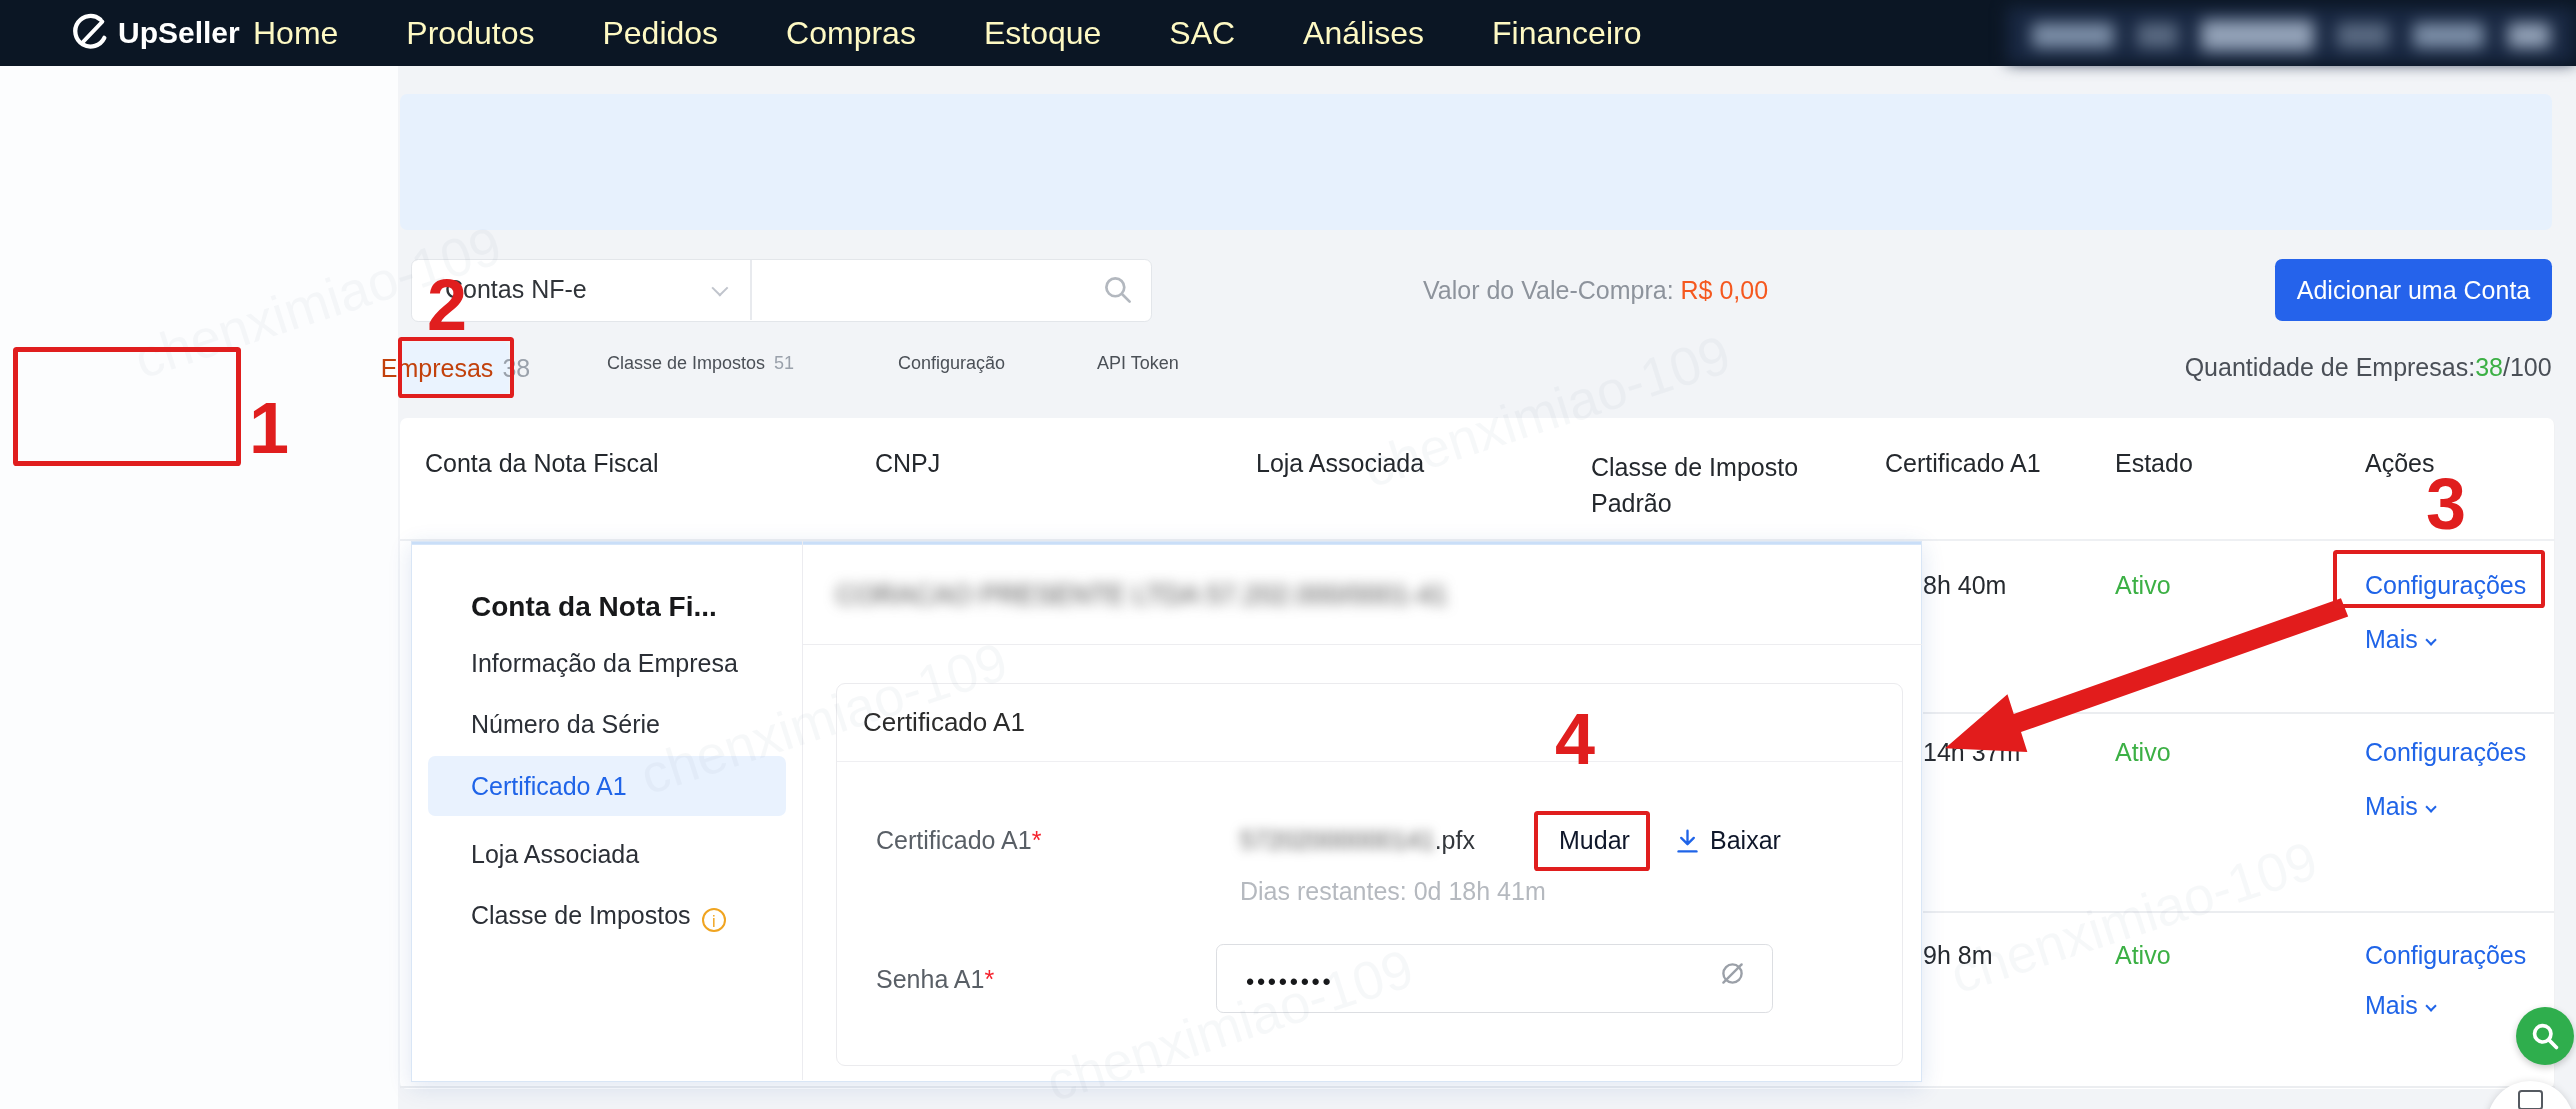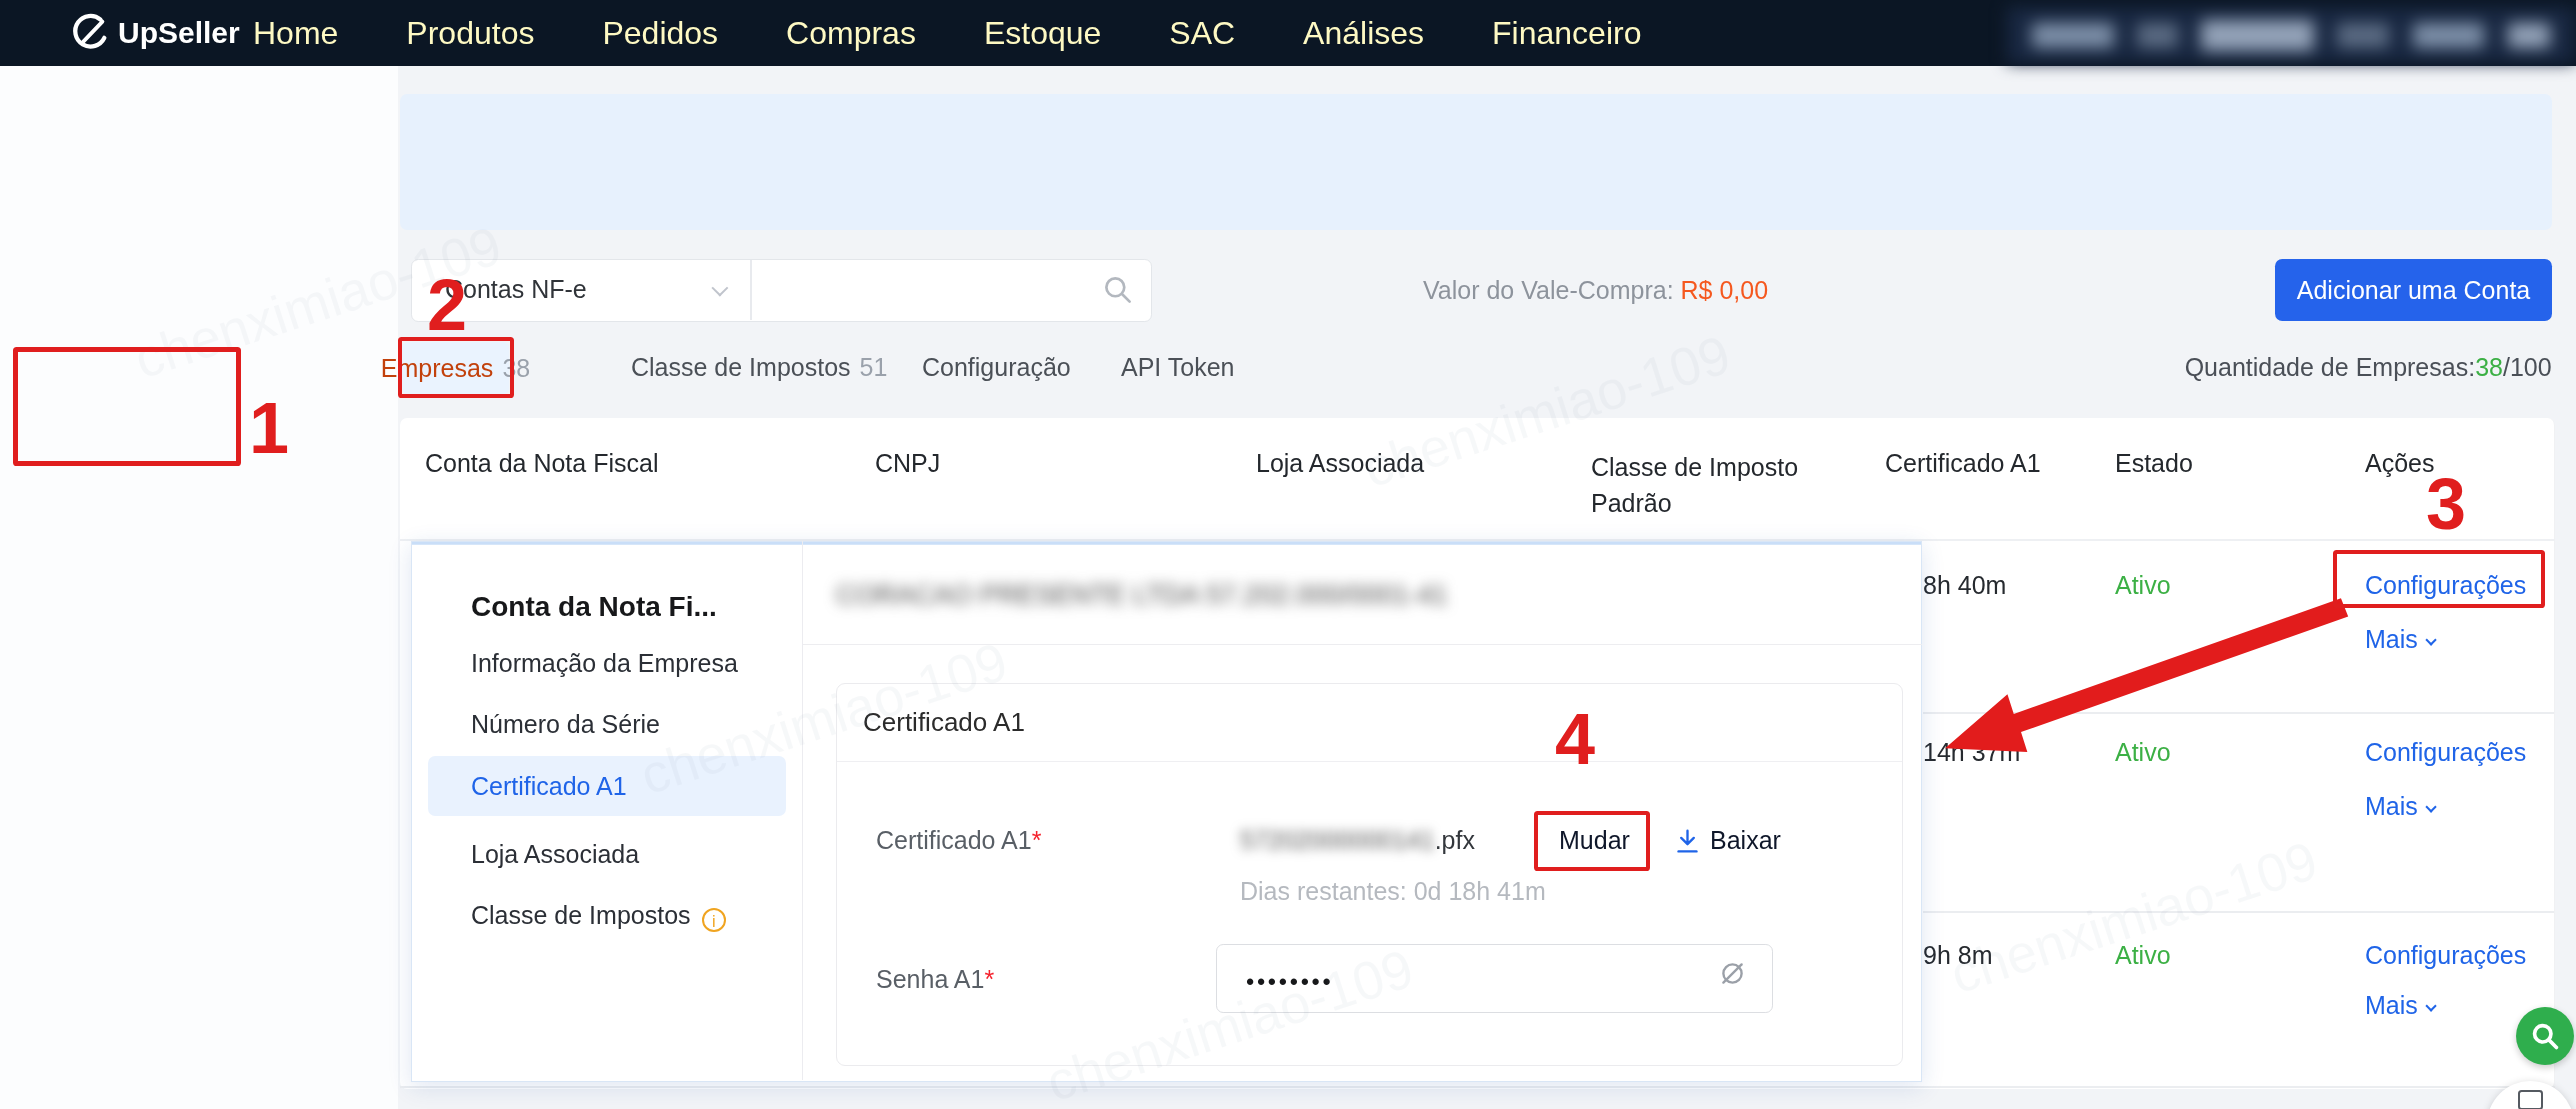--- a/index.html
+++ b/index.html
@@ -40,21 +40,21 @@
   .stat1{left:1423px;top:276px;font-size:25px;color:#8d939c;z-index:6;white-space:nowrap;}
   .stat2{left:1810px;top:276px;font-size:25px;color:#8d939c;z-index:6;white-space:nowrap;}
   .stat-val{color:#f5581f;}
   .add-btn{left:2275px;top:259px;width:277px;height:62px;background:#2563eb;border-radius:7.2px;color:#fff;
            font-size:25px;text-align:center;line-height:62px;cursor:pointer;z-index:6;}
   
   .tab-pill{left:402px;top:342px;width:107px;height:52px;background:#eaf3fe;border-radius:5.4px;z-index:6;
             display:flex;align-items:center;justify-content:center;gap:9px;cursor:pointer;}
   .tab-pill b{font-size:25px;font-weight:normal;color:#c2410c;}
   .tab-pill i{font-style:normal;font-size:25px;color:#9aa1ab;}
-  .tab{top:353px;font-size:25px;color:#4b5057;z-index:6;cursor:pointer;white-space:nowrap;margin-left:24px;}
+  .tab{top:353px;font-size:18px;color:#4b5057;z-index:6;cursor:pointer;white-space:nowrap;}
   .tab i{font-style:normal;color:#9aa1ab;margin-left:9px;}
   .quota{top:353px;right:24.4px;font-size:25px;color:#4a4f57;z-index:6;white-space:nowrap;}
   .quota b{font-weight:normal;color:#3cb045;}
   
   .tablebox{left:400px;top:418px;width:2155px;height:671px;background:#fff;border-radius:7.2px;z-index:8;
             border-right:1.8px solid #f0f1f3;}
   .th{top:449px;font-size:25px;font-weight:500;color:#24282d;z-index:9;}
   .th-wrap{width:212px;line-height:36px;}
   .thead-line{left:400px;top:539px;width:2155px;height:1.8px;background:#eef0f3;z-index:9;}
   .row-line{height:1.8px;background:#ebedf0;z-index:9;}

